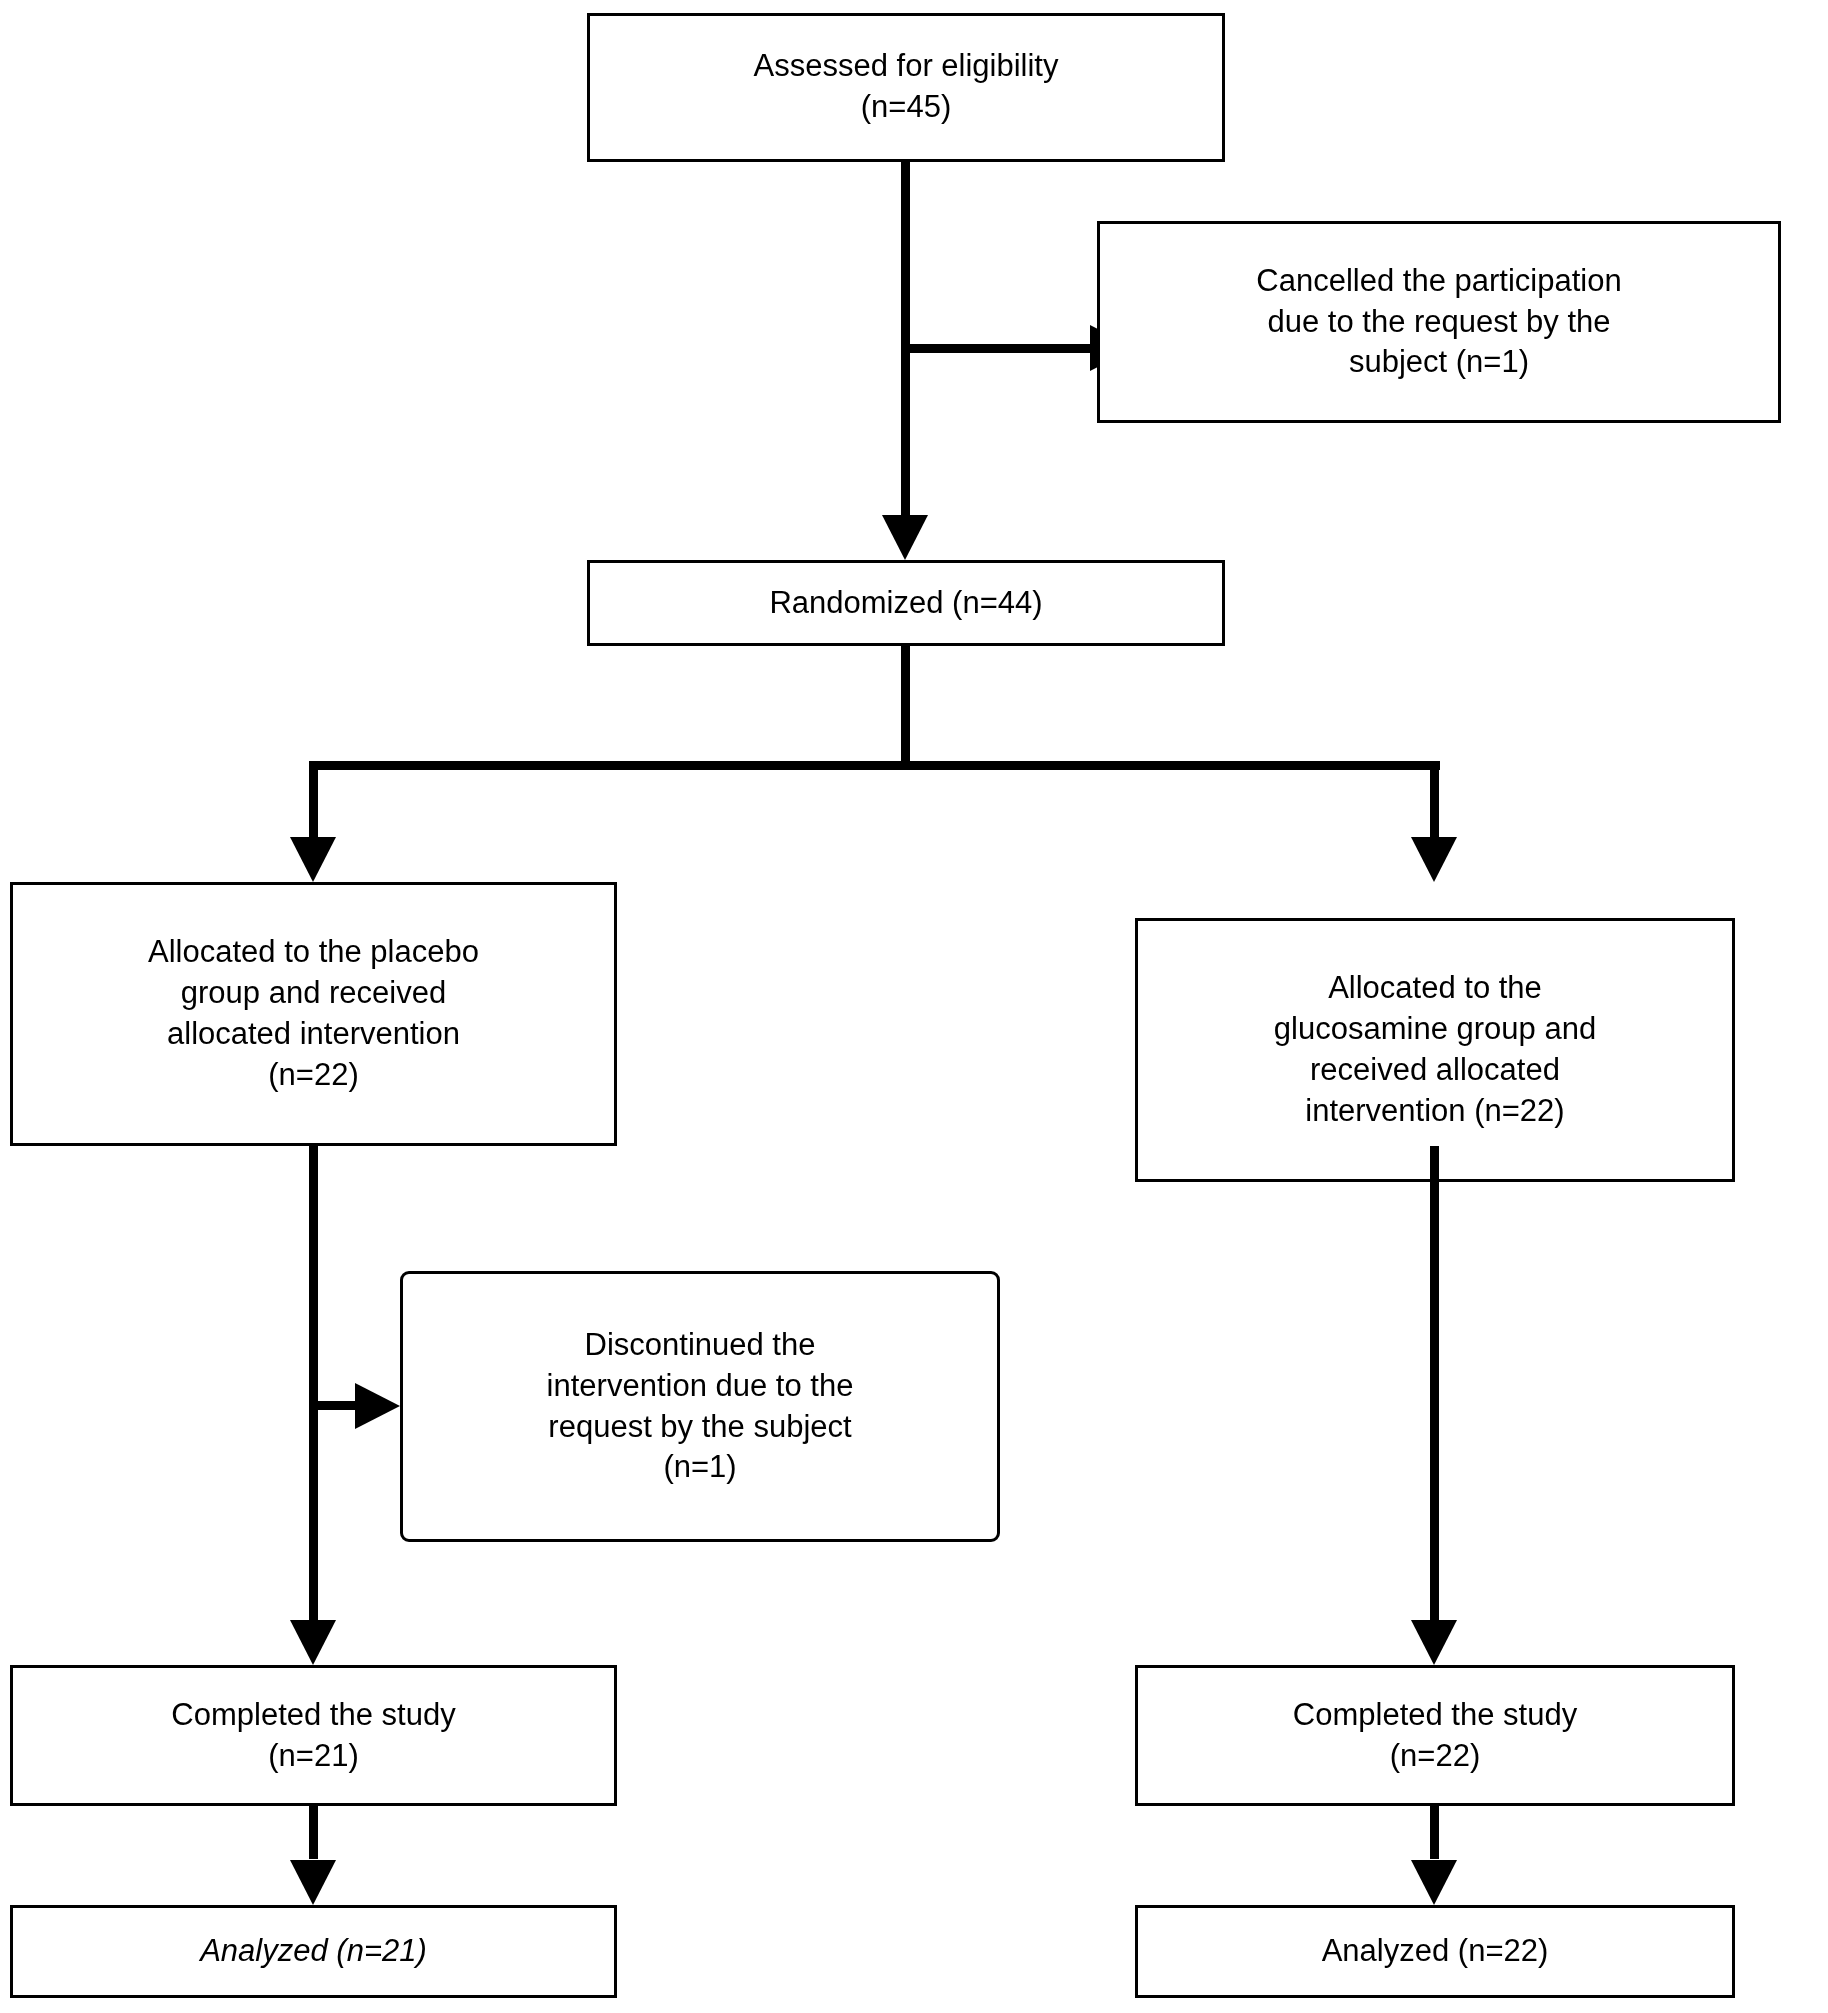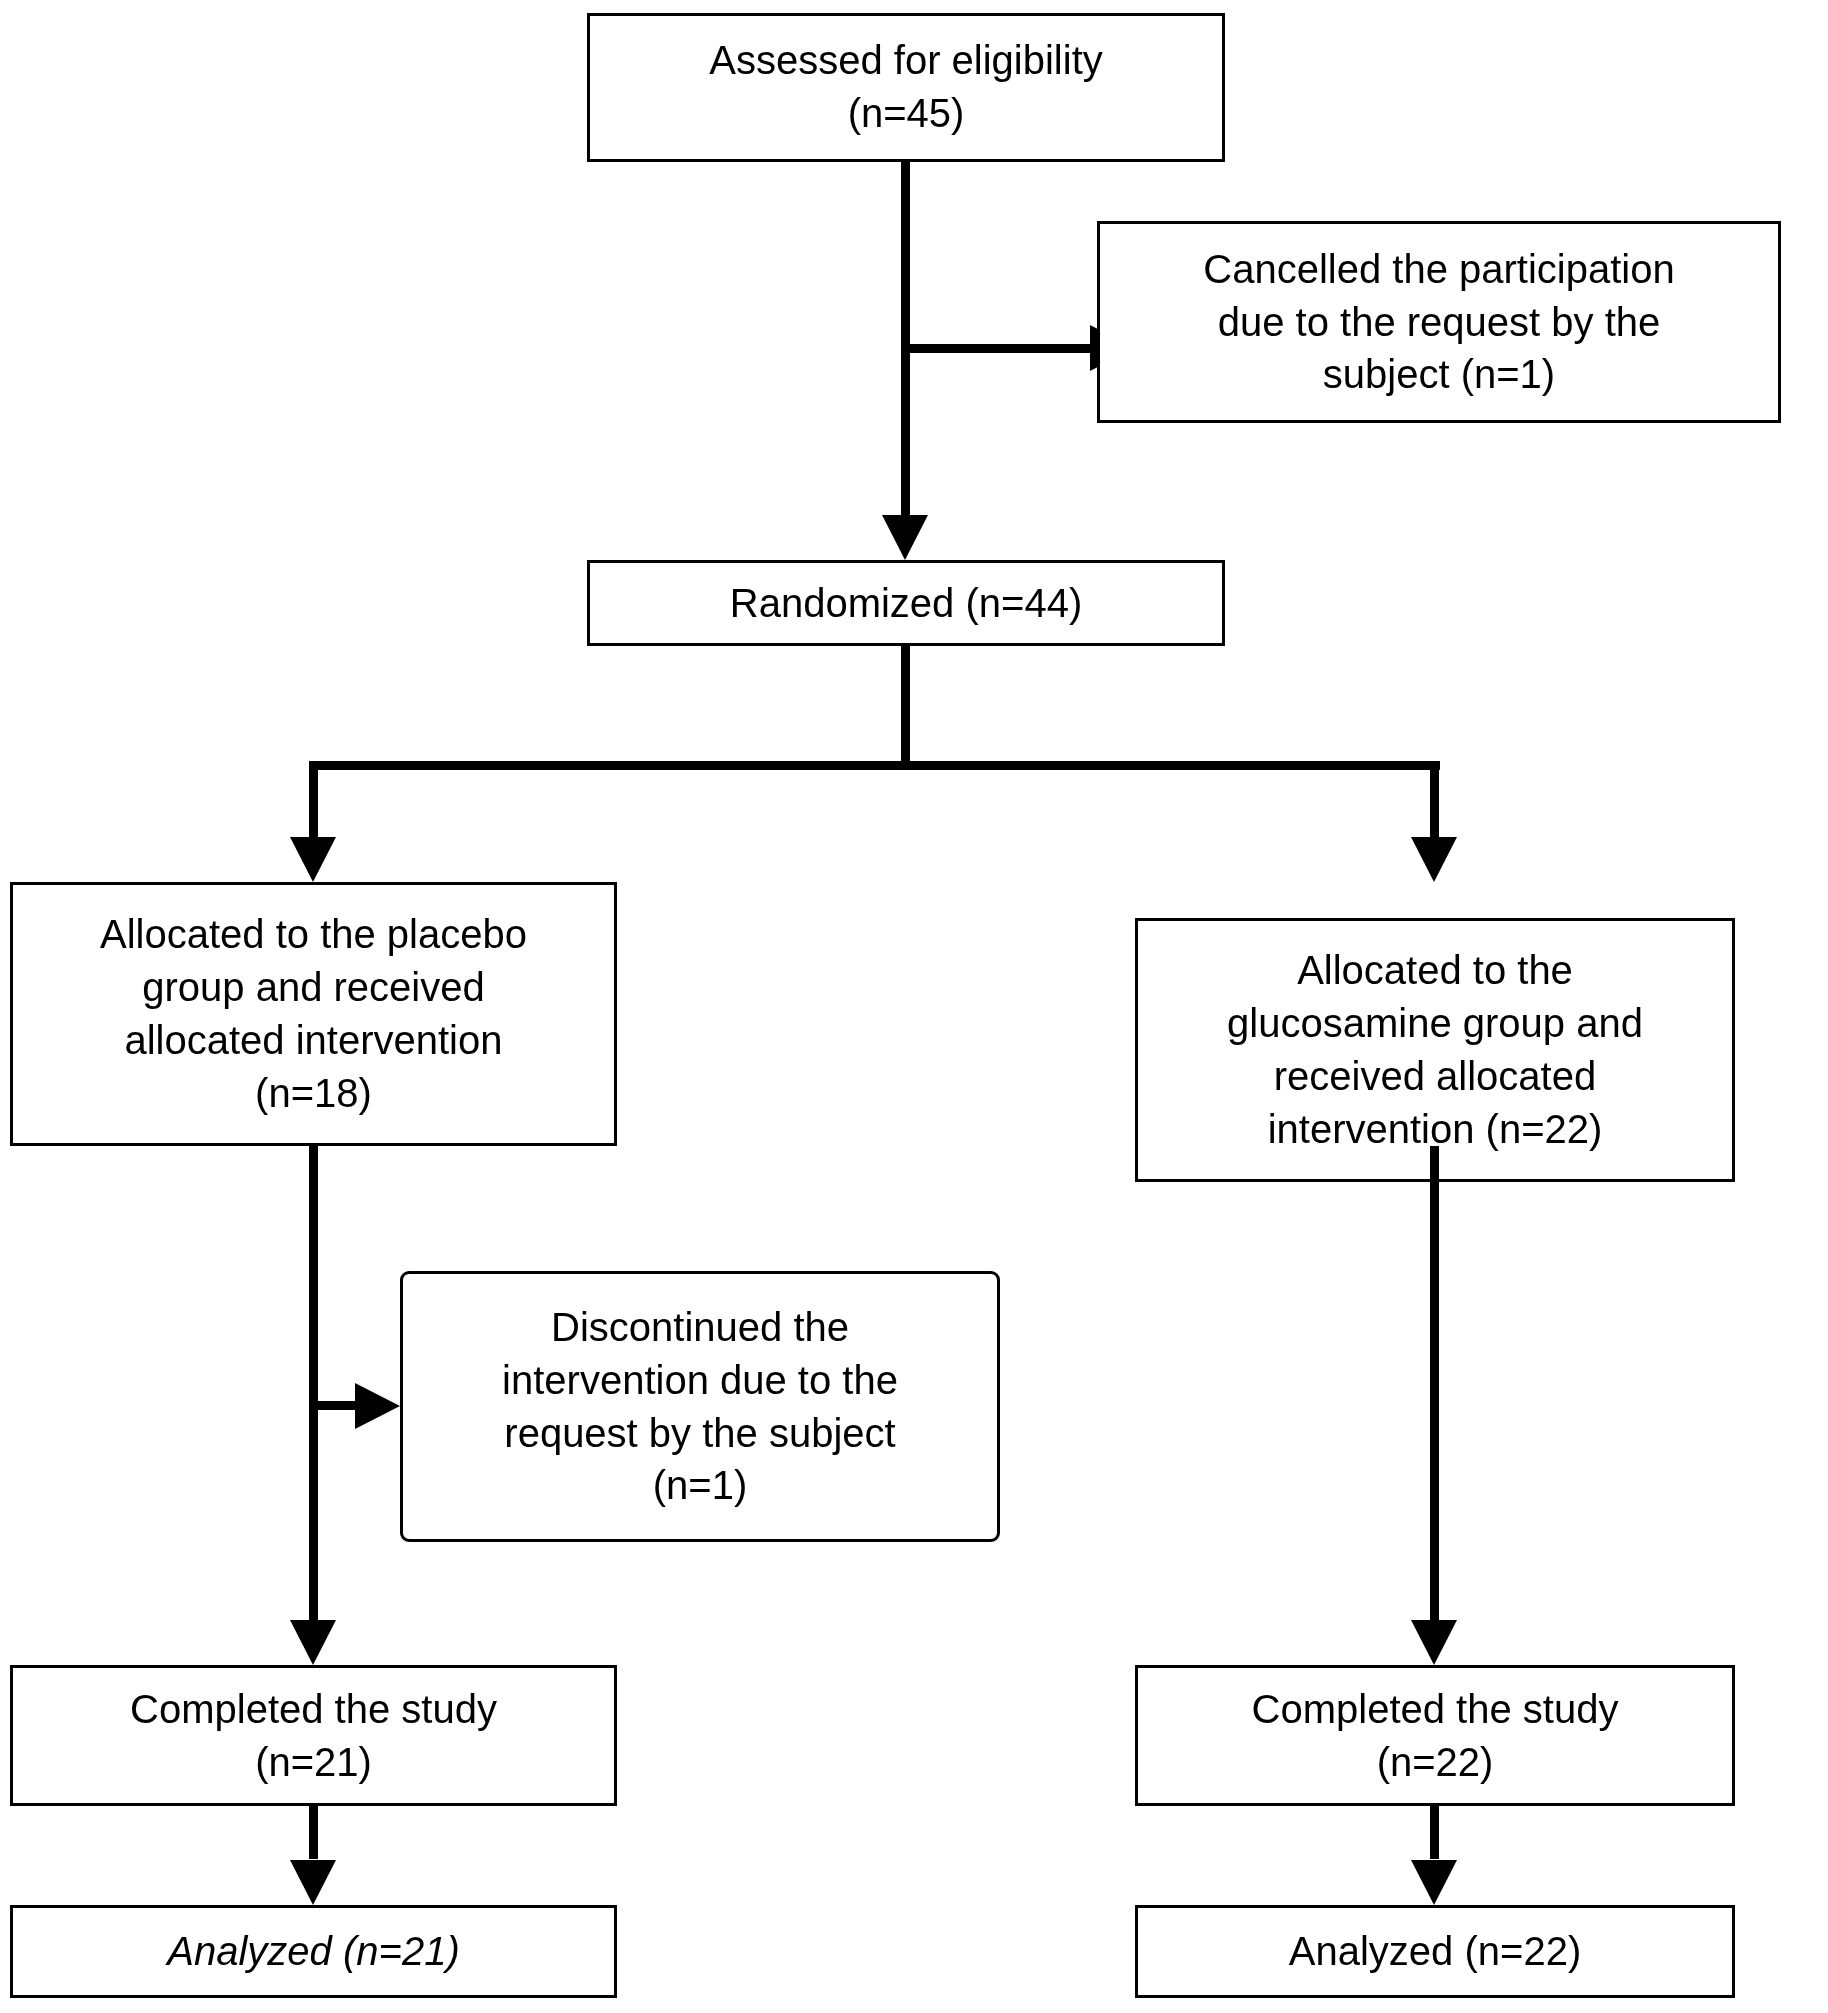--- a/index.html
+++ b/index.html
@@ -18,21 +18,21 @@
   }
   .box {
     position: absolute;
     border: 3.6px solid var(--border, #000000);
     background: var(--fill, #ffffff);
     display: flex;
     align-items: center;
     justify-content: center;
     text-align: center;
     white-space: pre-line;
-    font-size: 40px;
+    font-size: 31px;
     line-height: 1.32;
     padding: 3.6px 9px;
   }
   .line {
     position: absolute;
     background: var(--line, #000000);
   }
   .arrow-down {
     position: absolute;
     width: 0;
@@ -74,21 +74,21 @@
 
   <div class="line" style="left:309px; top:761px; width:9px; height:77px;"></div>
   <div class="arrow-down" style="left:290px; top:837px;"></div>
 
   <div class="line" style="left:1430px; top:761px; width:9px; height:77px;"></div>
   <div class="arrow-down" style="left:1411px; top:837px;"></div>
 
   <div class="box" style="left:10px; top:882px; width:607px; height:264px;">Allocated to the placebo
 group and received
 allocated intervention
-(n=18)</div>
+(n=22)</div>
   <div class="box" style="left:1135px; top:918px; width:600px; height:264px;">Allocated to the
 glucosamine group and
 received allocated
 intervention (n=22)</div>
 
   <div class="line" style="left:309px; top:1146px; width:9px; height:474px;"></div>
   <div class="arrow-down" style="left:290px; top:1620px;"></div>
 
   <div class="line" style="left:309px; top:1401px; width:46px; height:9px;"></div>
   <div class="arrow-right" style="left:355px; top:1383px;"></div>

